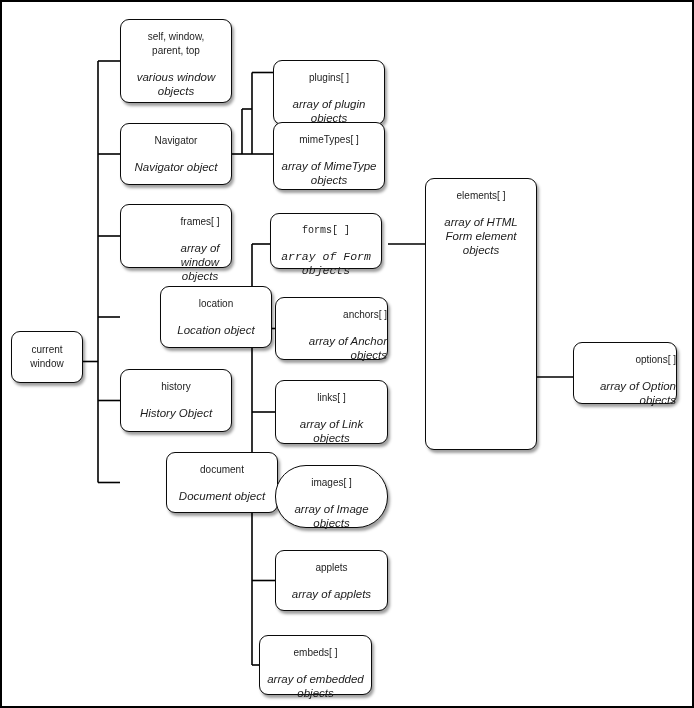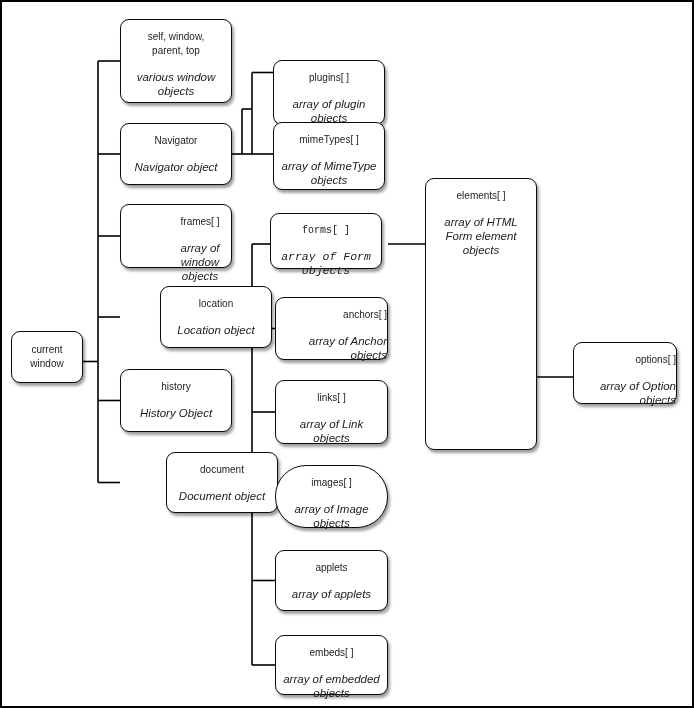--- a/index.html
+++ b/index.html
@@ -142,21 +142,21 @@
       </div>
       <div class="box" style="left: 273px; top: 463px; width: 113px; height: 63px; border-radius: 31px;">
         <div class="title">images[ ]</div>
         <div class="sub">array of Image
 objects</div>
       </div>
       <div class="box" style="left: 273px; top: 548px; width: 113px; height: 61px;">
         <div class="title">applets</div>
         <div class="sub">array of applets</div>
       </div>
-      <div class="box" style="left: 273px; top: 633px; width: 113px; height: 60px;">
+      <div class="box" style="left: 257px; top: 633px; width: 113px; height: 60px;">
         <div class="title">embeds[ ]</div>
         <div class="sub">array of embedded
 objects</div>
       </div>
       <div class="box" style="left: 423px; top: 176px; width: 112px; height: 272px;">
         <div class="title">elements[ ]</div>
         <div class="sub">array of HTML
 Form element
 objects</div>
       </div>

